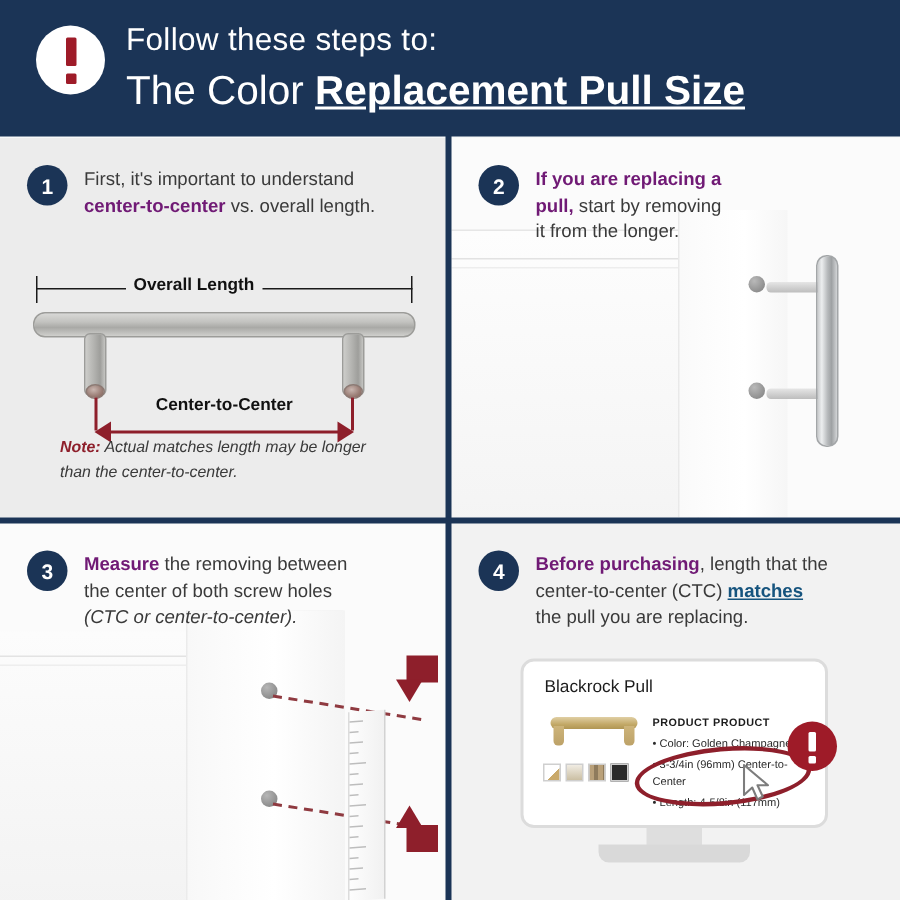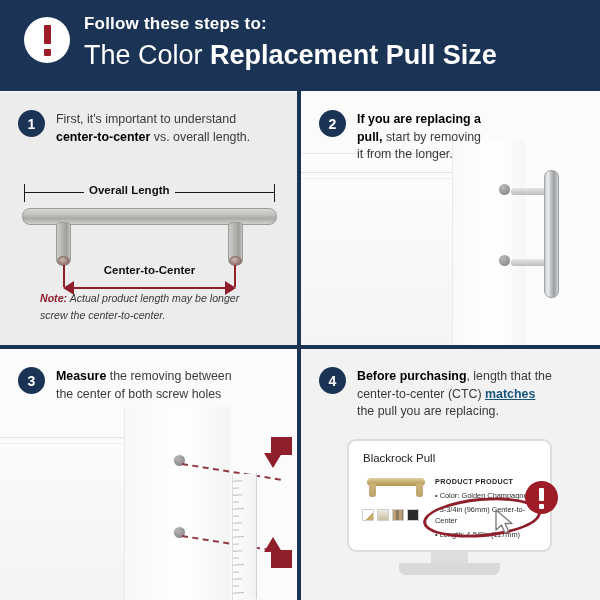--- a/index.html
+++ b/index.html
@@ -26,47 +26,47 @@
   .alert-badge .bang:before{
     content:"";position:absolute;left:0;top:0;width:7px;height:19px;
     background:#9e1b28;border-radius:1px;
   }
   .alert-badge .bang:after{
     content:"";position:absolute;left:0;top:24px;width:7px;height:7px;
     background:#9e1b28;border-radius:1px;
   }
   .header-text{position:absolute;left:84px;top:14px;}
   .kicker{
-    color:#ffffff;font-size:17px;font-weight:700;letter-spacing:.2px;line-height:1.2;
+    color:#ffffff;font-size:21px;font-weight:400;letter-spacing:.2px;line-height:1.2;
   }
   .headline{
     color:#ffffff;font-size:27px;line-height:1.2;margin-top:5px;font-weight:300;white-space:nowrap;
   }
-  .headline .bold{font-weight:700;}
+  .headline .bold{font-weight:700;text-decoration:underline;}
 
   
   .panel{position:absolute;overflow:hidden;}
   .p1{left:0;  top:92px; width:297px;height:253px;background:#ececec;}
   .p2{left:301px;top:92px; width:299px;height:253px;background:#fbfbfb;}
   .p3{left:0;  top:349px;width:297px;height:251px;background:#fbfbfb;}
   .p4{left:301px;top:349px;width:299px;height:251px;background:#f2f2f2;}
 
   .divider-v{position:absolute;left:297px;top:90px;width:4px;height:510px;background:#1b3456;}
   .divider-h{position:absolute;left:0;top:345px;width:600px;height:4px;background:#1b3456;}
   .edge-top{position:absolute;left:0;top:88px;width:600px;height:3px;background:#1b3456;}
 
   
   .step-head{position:absolute;display:flex;gap:11px;}
   .num{
     flex:0 0 auto;width:27px;height:27px;border-radius:50%;background:#1b3456;
     color:#ffffff;font-size:14px;font-weight:700;
     display:flex;align-items:center;justify-content:center;
   }
   .step-copy{font-size:12.4px;line-height:1.42;color:#3a3a3a;padding-top:1px;}
-  .step-copy .hl{color:#000000;font-weight:700;}
+  .step-copy .hl{color:#701a75;font-weight:700;}
   .step-copy .it{font-style:italic;}
   .step-copy .ul{font-weight:700;color:#16547e;text-decoration:underline;}
 
   
   .pull-art{position:absolute;left:22px;top:88px;width:255px;height:160px;}
   .dimline{position:absolute;height:1px;background:#1a1a1a;}
   .tick{position:absolute;width:1px;background:#1a1a1a;}
   .dimlabel{
     position:absolute;font-size:11.5px;font-weight:700;color:#111;
     background:#ececec;padding:0 5px;white-space:nowrap;
@@ -281,21 +281,21 @@
       <div class="ctc-drop l"></div>
       <div class="ctc-drop r"></div>
       <div class="ctc-label">Center-to-Center</div>
       <div class="ctc-wrap">
         <div class="ctc-line"></div>
         <div class="ctc-arrow l"></div>
         <div class="ctc-arrow r"></div>
       </div>
     </div>
 
-    <div class="note"><b>Note:</b><span> Actual product length may be longer screw the center-to-center.</span></div>
+    <div class="note"><b>Note:</b><span> Actual matches length may be longer than the center-to-center.</span></div>
   </div>
 
   <div class="panel p2">
     <div class="cab2">
       <div class="door2">
         <div class="door2-inner"></div>
         <div class="door2-inner2"></div>
       </div>
       <div class="face2"></div>
       <div class="hole2 a"></div>
@@ -350,20 +350,21 @@
       <i style="top:104px;width:9px;"></i>
     <i style="top:111px;width:6px;"></i>
       <i style="top:118px;width:11px;"></i>
   </div>
 
   <div class="step-head" style="left:18px;top:367px;width:262px;">
     <div class="num">3</div>
     <div class="step-copy">
       <span class="hl">Measure</span><span> the removing between</span><br>
       <span>the center of both screw holes</span><br>
+      <span class="it">(CTC or center-to-center).</span>
     </div>
   </div>
 
   <div class="panel p4">
     <div class="step-head" style="left:18px;top:18px;width:268px;">
       <div class="num">4</div>
       <div class="step-copy">
         <span class="hl">Before purchasing</span><span>, length that the</span><br>
         <span>center-to-center (CTC) </span><span class="ul">matches</span><br>
         <span>the pull you are replacing.</span>

